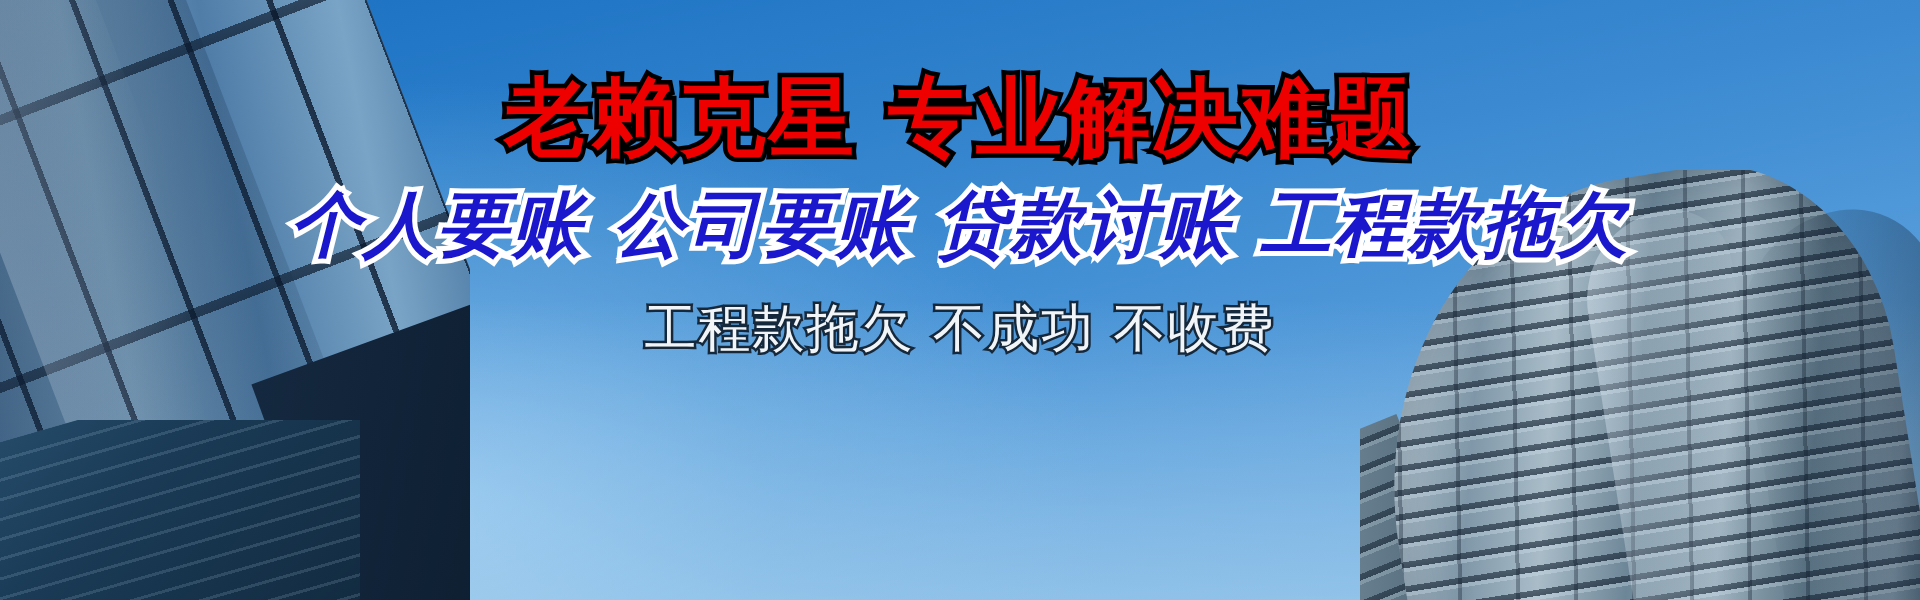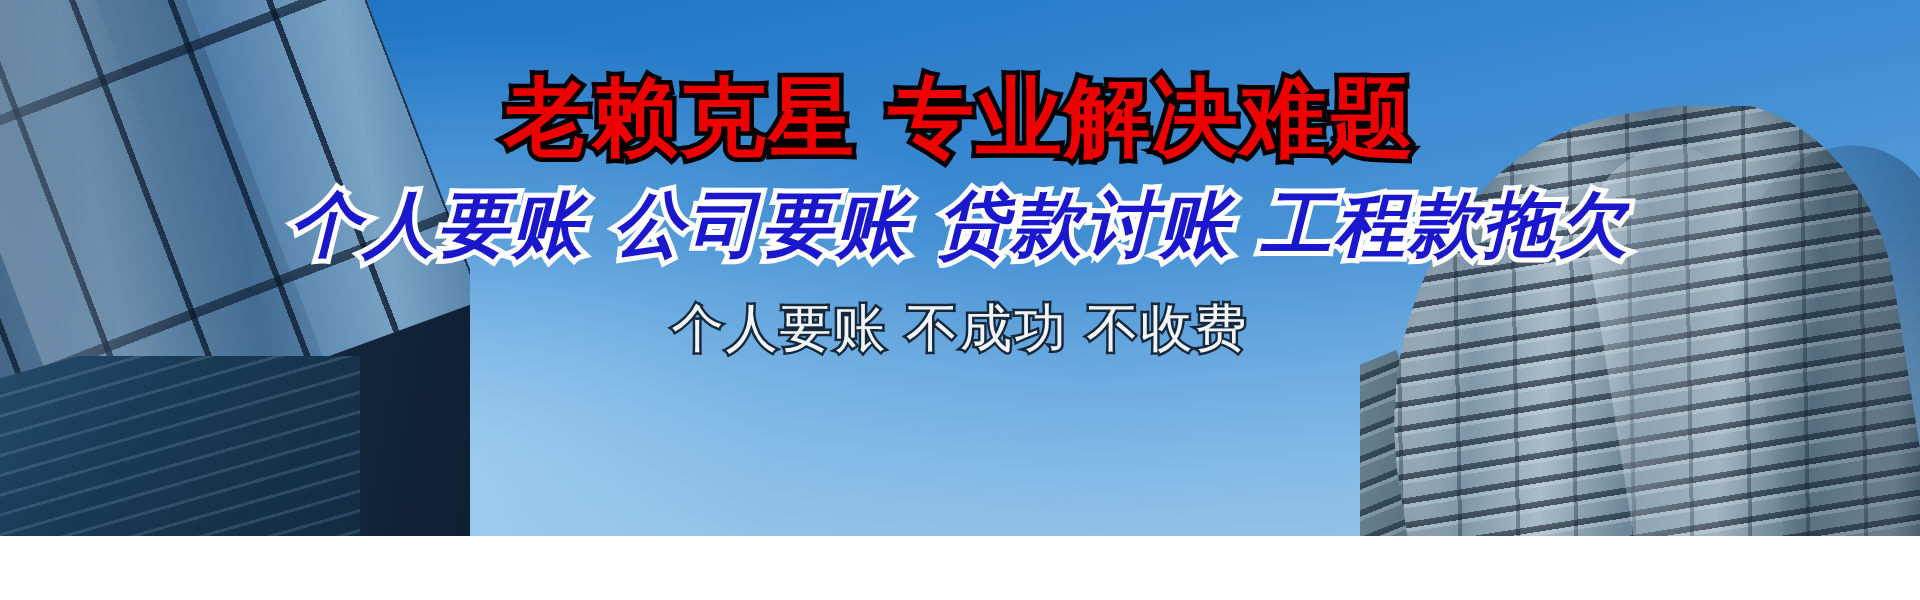--- a/index.html
+++ b/index.html
@@ -2,21 +2,21 @@
 <html><head>
 <meta charset="utf-8">
 <title>Banner</title>
 <style>
   html,body{margin:0;padding:0;background:#fff;}
   body{font-family:"Liberation Sans","DejaVu Sans",sans-serif;}
 
   #banner{
     position:relative;
     width:1920px;
-    height:536px;
+    height:600px;
     overflow:hidden;
     background:#2f7fc8;
   }
 
   
   .sky{
     position:absolute; inset:0;
     background:
       radial-gradient(ellipse 1100px 700px at 22% 86%, rgba(150,200,240,0.95) 0%, rgba(120,180,228,0.55) 32%, rgba(90,155,215,0.0) 62%),
       linear-gradient(168deg,
@@ -286,16 +286,16 @@
   <div class="bldg-right">
     <div class="br-left-wing"></div>
     <div class="br-tower"></div>
     <div class="br-gloss"></div>
     <div class="br-shadow"></div>
   </div>
 
   <div class="textwrap">
     <div class="line1">老赖克星 专业解决难题</div>
     <div class="line2">个人要账 公司要账 贷款讨账 工程款拖欠</div>
-    <div class="line3">个人要账 不成功 不收费</div>
+    <div class="line3">工程款拖欠 不成功 不收费</div>
   </div>
 
 </div>
 
 </body></html>

